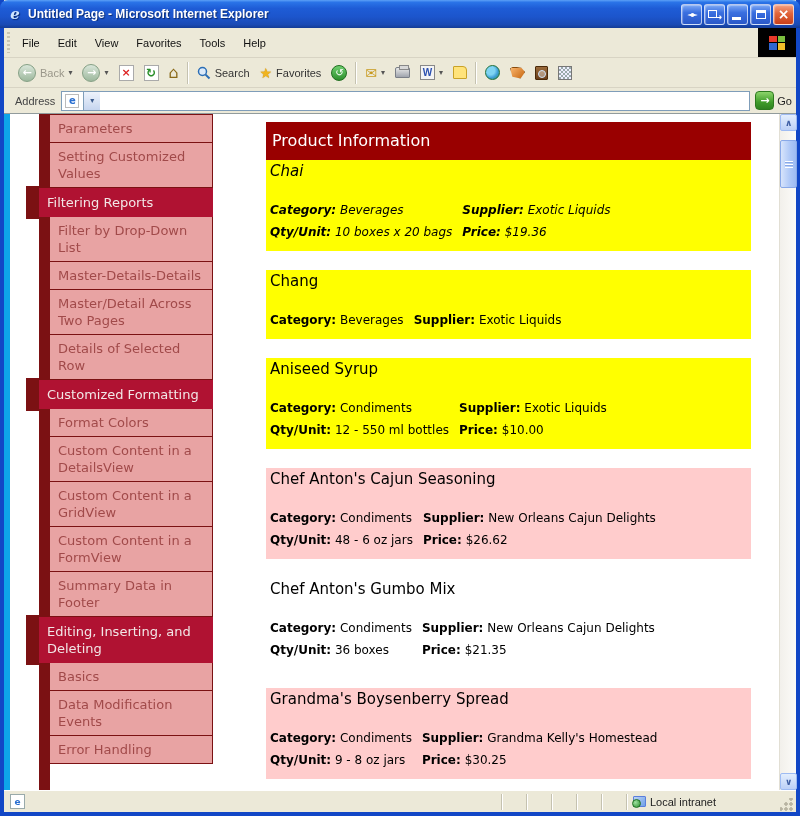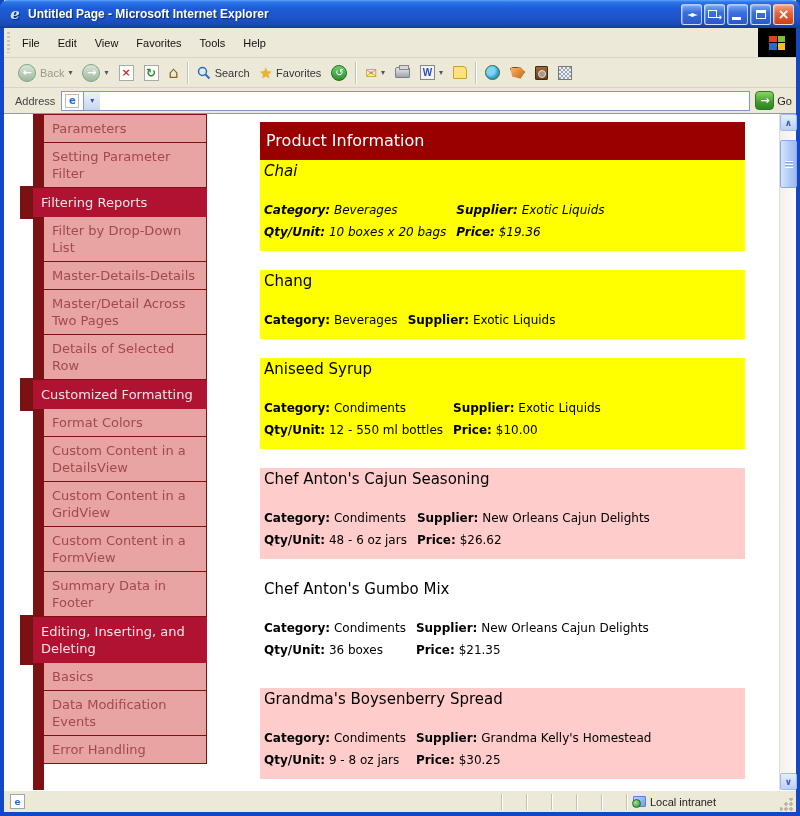--- a/index.html
+++ b/index.html
@@ -100,21 +100,21 @@
   .addr-url { font-size:12px; color:#000; flex:1; white-space:nowrap; overflow:hidden; }
   .combo-btn { width:17px; height:18px; background:linear-gradient(180deg,#eef3fb,#c6d5ef); border-left:1px solid #7f9db9;
     display:flex; align-items:center; justify-content:center; color:#3a5a8c; font-size:8px; cursor:pointer; }
   .go-btn { display:flex; align-items:center; gap:3px; margin-left:5px; cursor:pointer; }
   .go-square { width:19px; height:19px; border-radius:4px; border:1px solid #2c7a1e;
     background:linear-gradient(180deg,#8cd46a,#3f9c2a 60%,#2e8220); color:#fff; font-weight:bold;
     font-family:"DejaVu Sans",sans-serif; font-size:11px; display:flex; align-items:center; justify-content:center; }
   .go-label { font-size:11px; color:#222; }
 
   
-  .content { flex:1; display:flex; background:#0ea5e9; min-height:0; }
+  .content { flex:1; display:flex; background:#0ea5e9; min-height:0;padding-left:6px; }
   .page { position:relative; width:775px; overflow:hidden; background:#fff; }
 
   
   .sidebar { position:absolute; left:29px; top:0; bottom:0; width:174px; }
   .sidebar::before { content:""; position:absolute; left:0; top:0; bottom:0; width:11px; background:#7B1113; }
   .side-list { margin-left:11px; width:163px; border-top:1px solid #7B1113;
     font-family:"DejaVu Sans",sans-serif; font-size:13px; line-height:17px; }
   .side-item { background:#E8A3A3; color:#A14A4A; padding:5px 8px; border-bottom:1px solid #7B1113;
     border-right:1px solid #7B1113; cursor:pointer; }
   .side-header { position:relative; margin-left:-24px; width:187px; background:#B01232; color:#F2E6E6;
@@ -294,21 +294,21 @@
       <span class="go-square">→</span>
       <span class="go-label">Go</span>
     </div>
   </div>
 
   <div class="content">
     <div class="page">
       <div class="sidebar">
         <div class="side-list">
             <div class="side-item">Parameters</div>
-            <div class="side-item">Setting Parameter Filter</div>
+            <div class="side-item">Setting Customized Values</div>
             <div class="side-header">Filtering Reports</div>
             <div class="side-item">Filter by Drop-Down List</div>
             <div class="side-item">Master-Details-Details</div>
             <div class="side-item">Master/Detail Across Two Pages</div>
             <div class="side-item">Details of Selected Row</div>
             <div class="side-header">Customized Formatting</div>
             <div class="side-item">Format Colors</div>
             <div class="side-item">Custom Content in a DetailsView</div>
             <div class="side-item">Custom Content in a GridView</div>
             <div class="side-item">Custom Content in a FormView</div>

